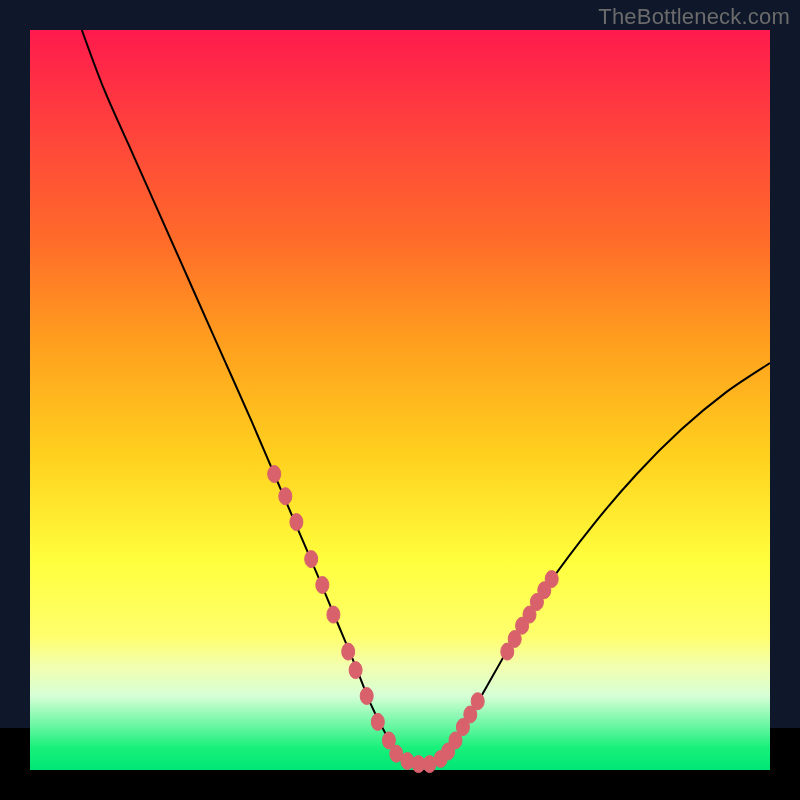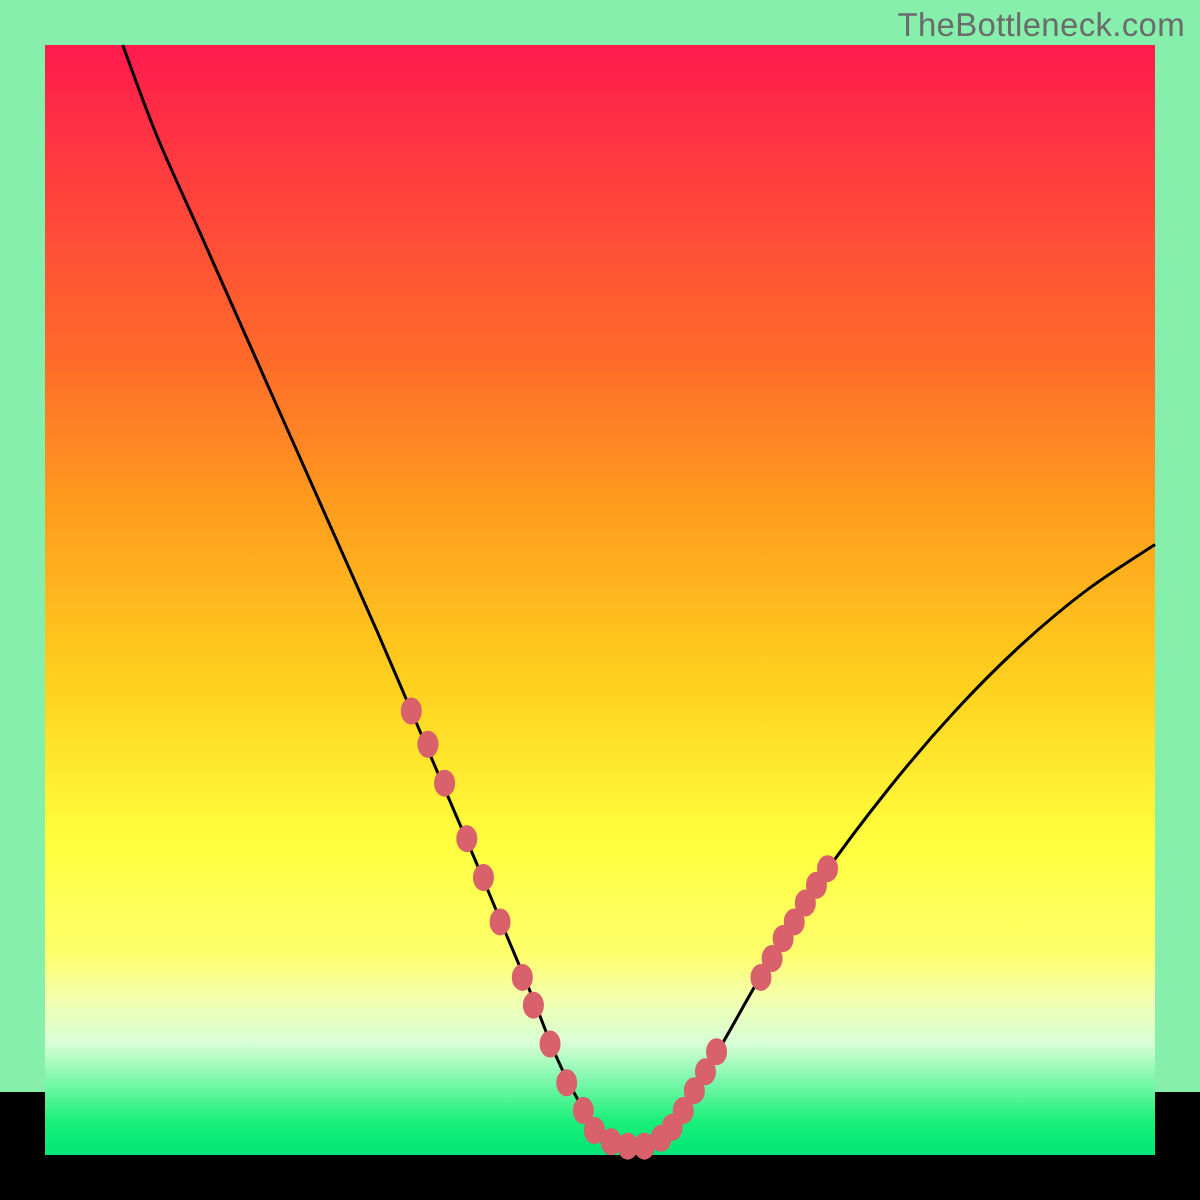--- a/index.html
+++ b/index.html
@@ -8,21 +8,21 @@
     width: 800px;
     height: 800px;
     overflow: hidden;
     background: #000;
     font-family: Arial, Helvetica, sans-serif;
   }
   .frame {
     position: relative;
     width: 800px;
     height: 728px;
-    background: #86efac;
+    background: #0f172a;
   }
   .plot {
     position: absolute;
     left: 30px;
     top: 30px;
     width: 740px;
     height: 740px;
     background: linear-gradient(
       to bottom,
       #ff1a4d 0%,

